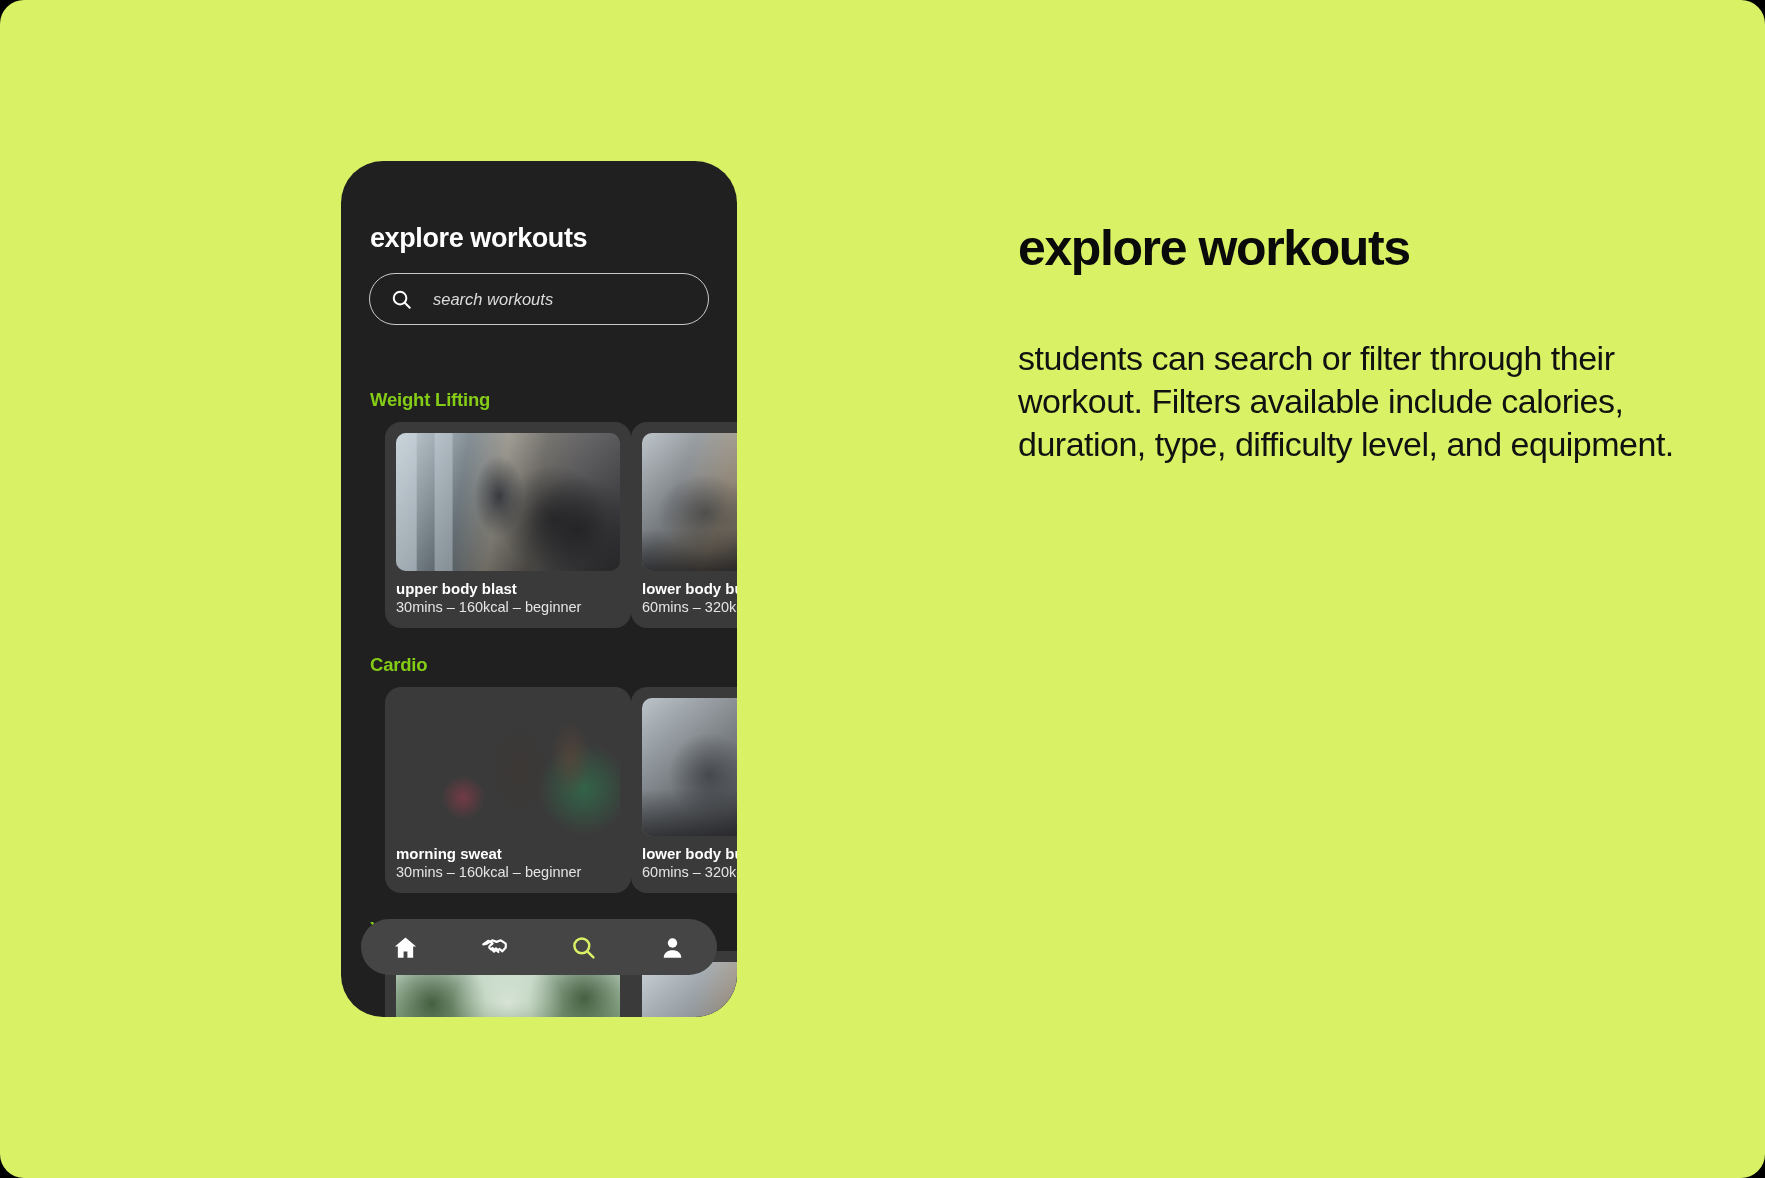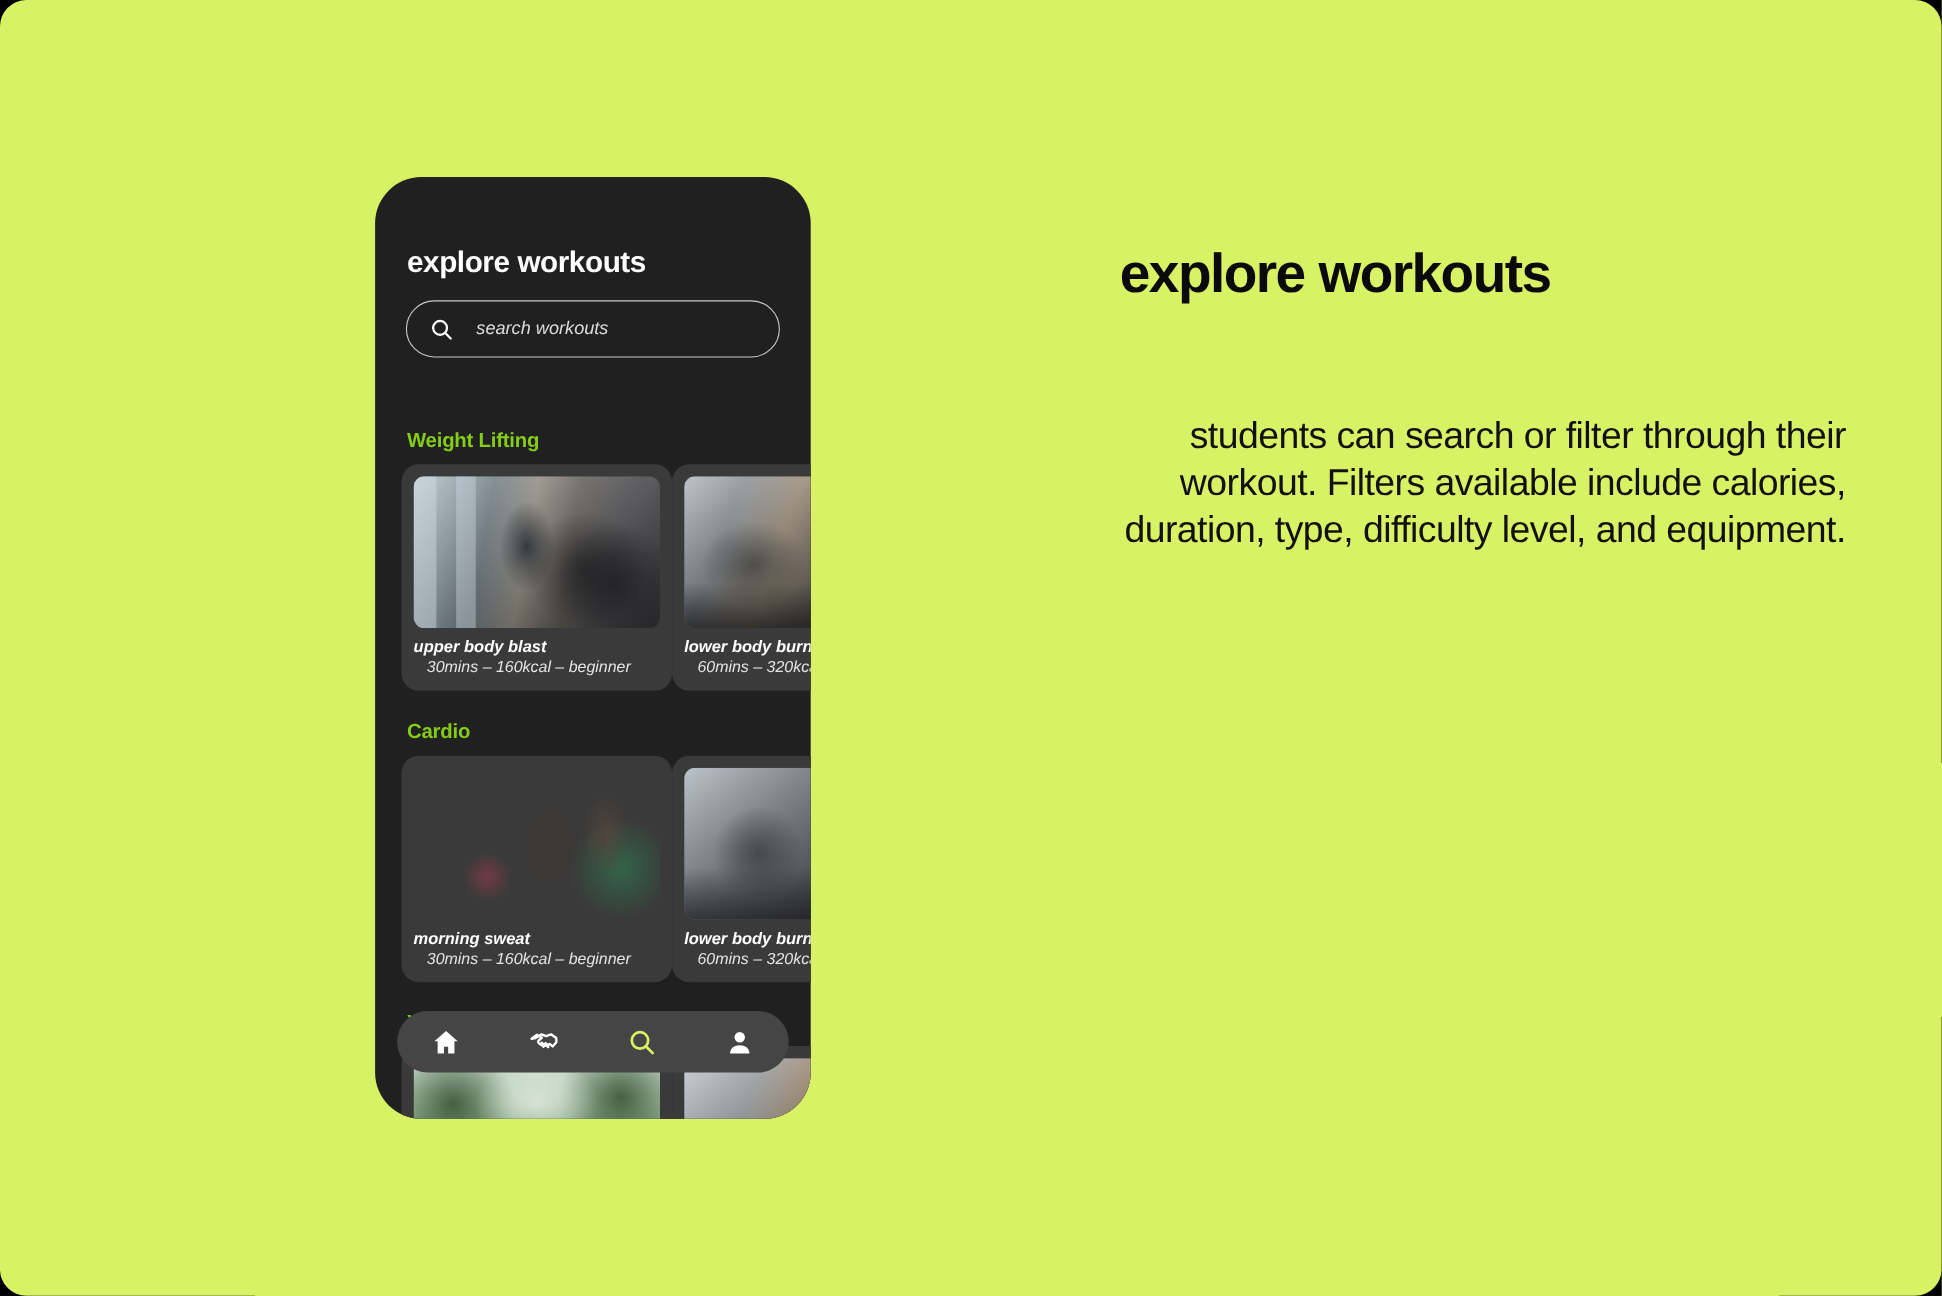--- a/index.html
+++ b/index.html
@@ -103,24 +103,23 @@
     font-weight: 700;
     color: #84cc16;
     letter-spacing: -0.2px;
   }
   #sec-weight { top: 228px; }
   #sec-cardio { top: 493px; }
   #sec-yoga   { top: 757px; }
 
   .row {
     position: absolute;
-    left: 24px;
+    left: 44px;
     display: flex;
     white-space: nowrap;
-    font-style: italic;
   }
   #row-weight { top: 261px; }
   #row-cardio { top: 526px; }
   #row-yoga   { top: 790px; }
 
   .card {
     width: 246px;
     flex: 0 0 auto;
     background: #3a3a3a;
     border-radius: 16px;
@@ -136,21 +135,20 @@
   .card .cap-title {
     margin-top: 9px;
     font-size: 15px;
     font-weight: 700;
     color: #ffffff;
   }
   .card .cap-meta {
     margin-top: 2px;
     font-size: 14.5px;
     color: #e4e4e4;
-    margin-left: 12px;
   }
 
   
   .img-base { position: absolute; inset: 0; }
 
   
   .ph-gym1 {
     background:
       linear-gradient(180deg, rgba(255,255,255,.16), rgba(0,0,0,.22)),
       linear-gradient(100deg, #b9c4cc 0%, #93a0a9 16%, #6e7a82 30%,
@@ -277,21 +275,21 @@
     color: #0a0a0a;
     letter-spacing: -1.4px;
     line-height: 1.05;
   }
   #copy .para {
     font-size: 34px;
     color: #111111;
     line-height: 1.27;
     letter-spacing: -0.5px;
   }
-  #copy .p1 { margin-top: 100px; text-align: right; }
+  #copy .p1 { margin-top: 62px; }
   #copy .p2 { margin-top: 56px; }
 </style>
 </head>
 <body>
 
 <div id="page">
 
   <div id="phone">
     <div id="screen">
 

